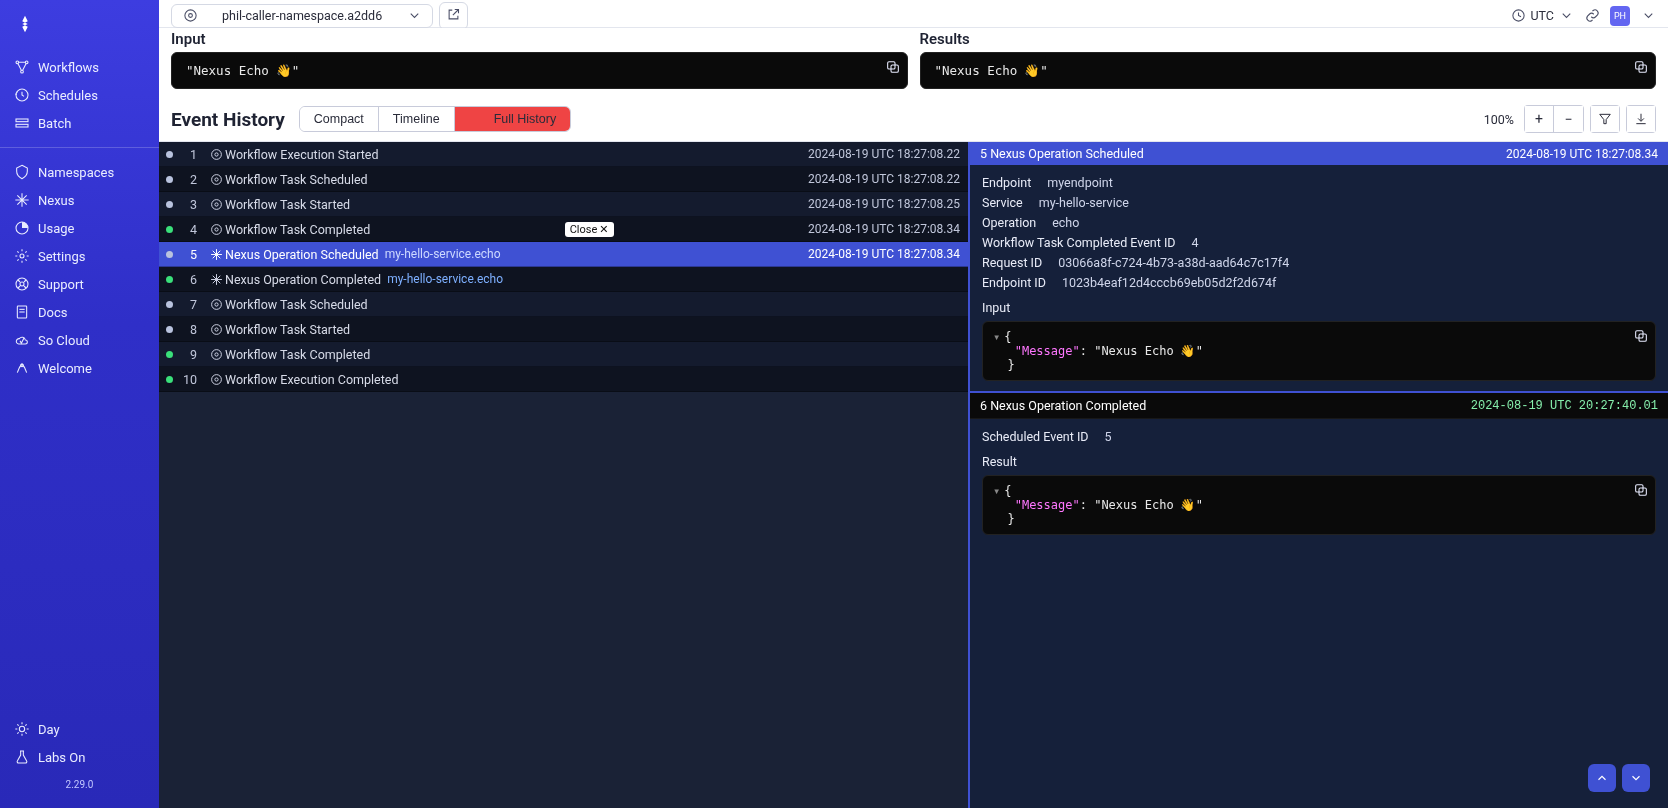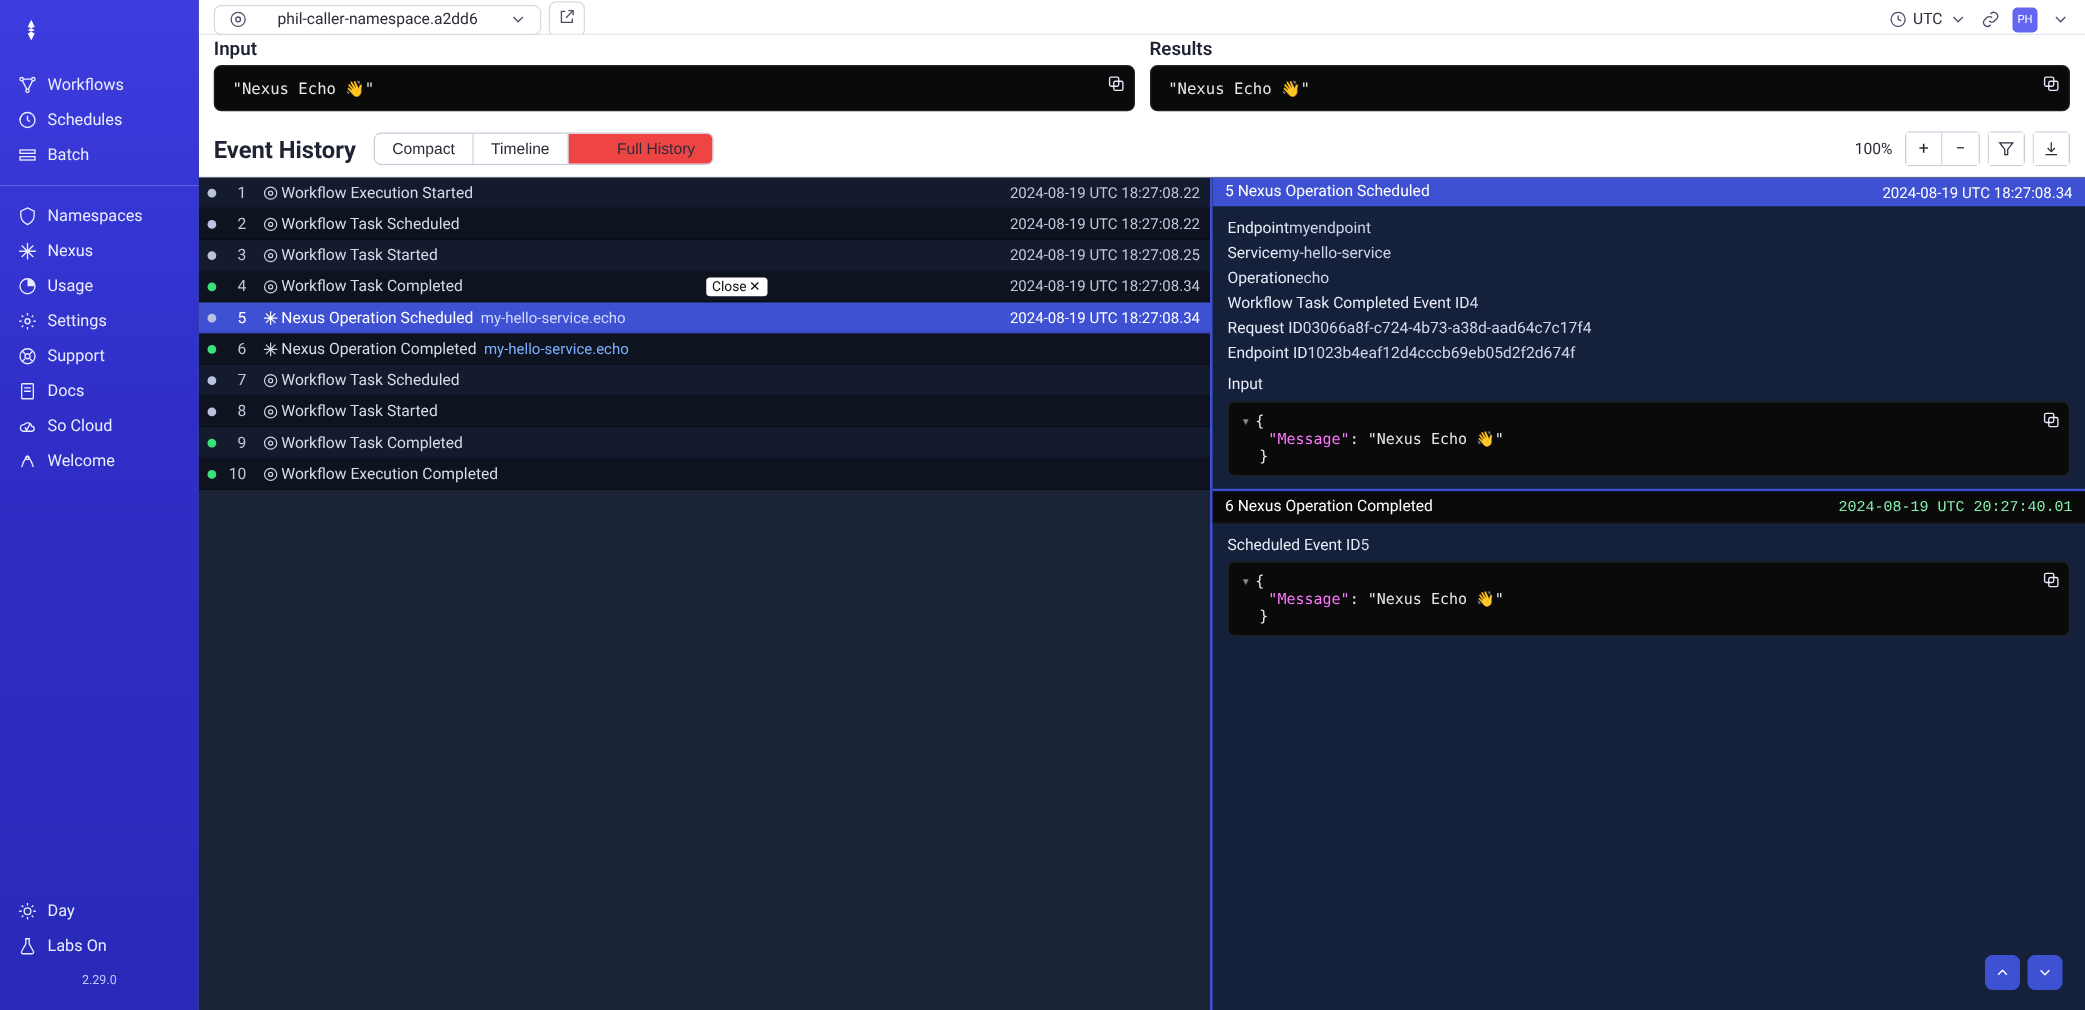--- a/index.html
+++ b/index.html
@@ -112,21 +112,21 @@
   .close-pill { background:#fff; color:#111; border-radius:3px; font-size:11px; padding:1px 5px; margin-left:auto; margin-right:6px; cursor:pointer; display:flex; align-items:center; gap:2px;}
 
   
   .detail {
     width: 700px; background:#15203a; border-left:2px solid #3f51d3;
     display:flex; flex-direction:column; overflow:auto; font-size:12.5px;
   }
   .det-hdr { background:#3f51d3; color:#fff; padding:4px 10px; display:flex; align-items:center; }
   .det-hdr .ts { margin-left:auto; font-size:12px; }
   .det-body { padding:10px 12px; color:#dfe4f5; }
-  .kv { display:flex; gap:0; margin-bottom:5px; font-size:12.5px; }
+  .kv { display:flex; gap:16px; margin-bottom:5px; font-size:12.5px; }
   .kv .k { color:#e8ebf7; min-width:0; }
   .kv .v { color:#cfd5ea; }
   .det-sub { margin:10px 0 6px; color:#e8ebf7; }
   .payload {
     background:#0a0a0a; border:1px solid #222; border-radius:6px;
     padding:8px 10px; font-family: ui-monospace, monospace; font-size:12px;
     position:relative; color:#e8e8e8;
   }
   .payload .chev { color:#888; margin-right:4px; cursor:pointer; }
   .pk { color:#ff77ff; }
@@ -585,20 +585,21 @@
           <span>6 Nexus Operation Completed</span>
           <span class="ts">2024-08-19 UTC 20:27:40.01</span>
         </div>
         <div class="det-body">
           <div id="kv2">
               <div class="kv">
                 <span class="k">Scheduled Event ID</span> 
                 <span class="v">5</span>
               </div>
             </div>
+          <div class="det-sub">Result</div>
           <div class="payload">
             <span class="io-copy ic">
                 <svg viewBox="0 0 24 24" stroke="#888" fill="none">
                   <rect x="9" y="9" width="11" height="11" rx="2"></rect>
                   <rect x="4" y="4" width="11" height="11" rx="2"></rect>
                 </svg>
               </span>
             <span class="chev">▾</span>{<br>
             &nbsp;&nbsp;&nbsp;<span class="pk">"Message"</span>: <span class="pv">"Nexus  Echo 👋"</span><br>
             &nbsp;&nbsp;}

